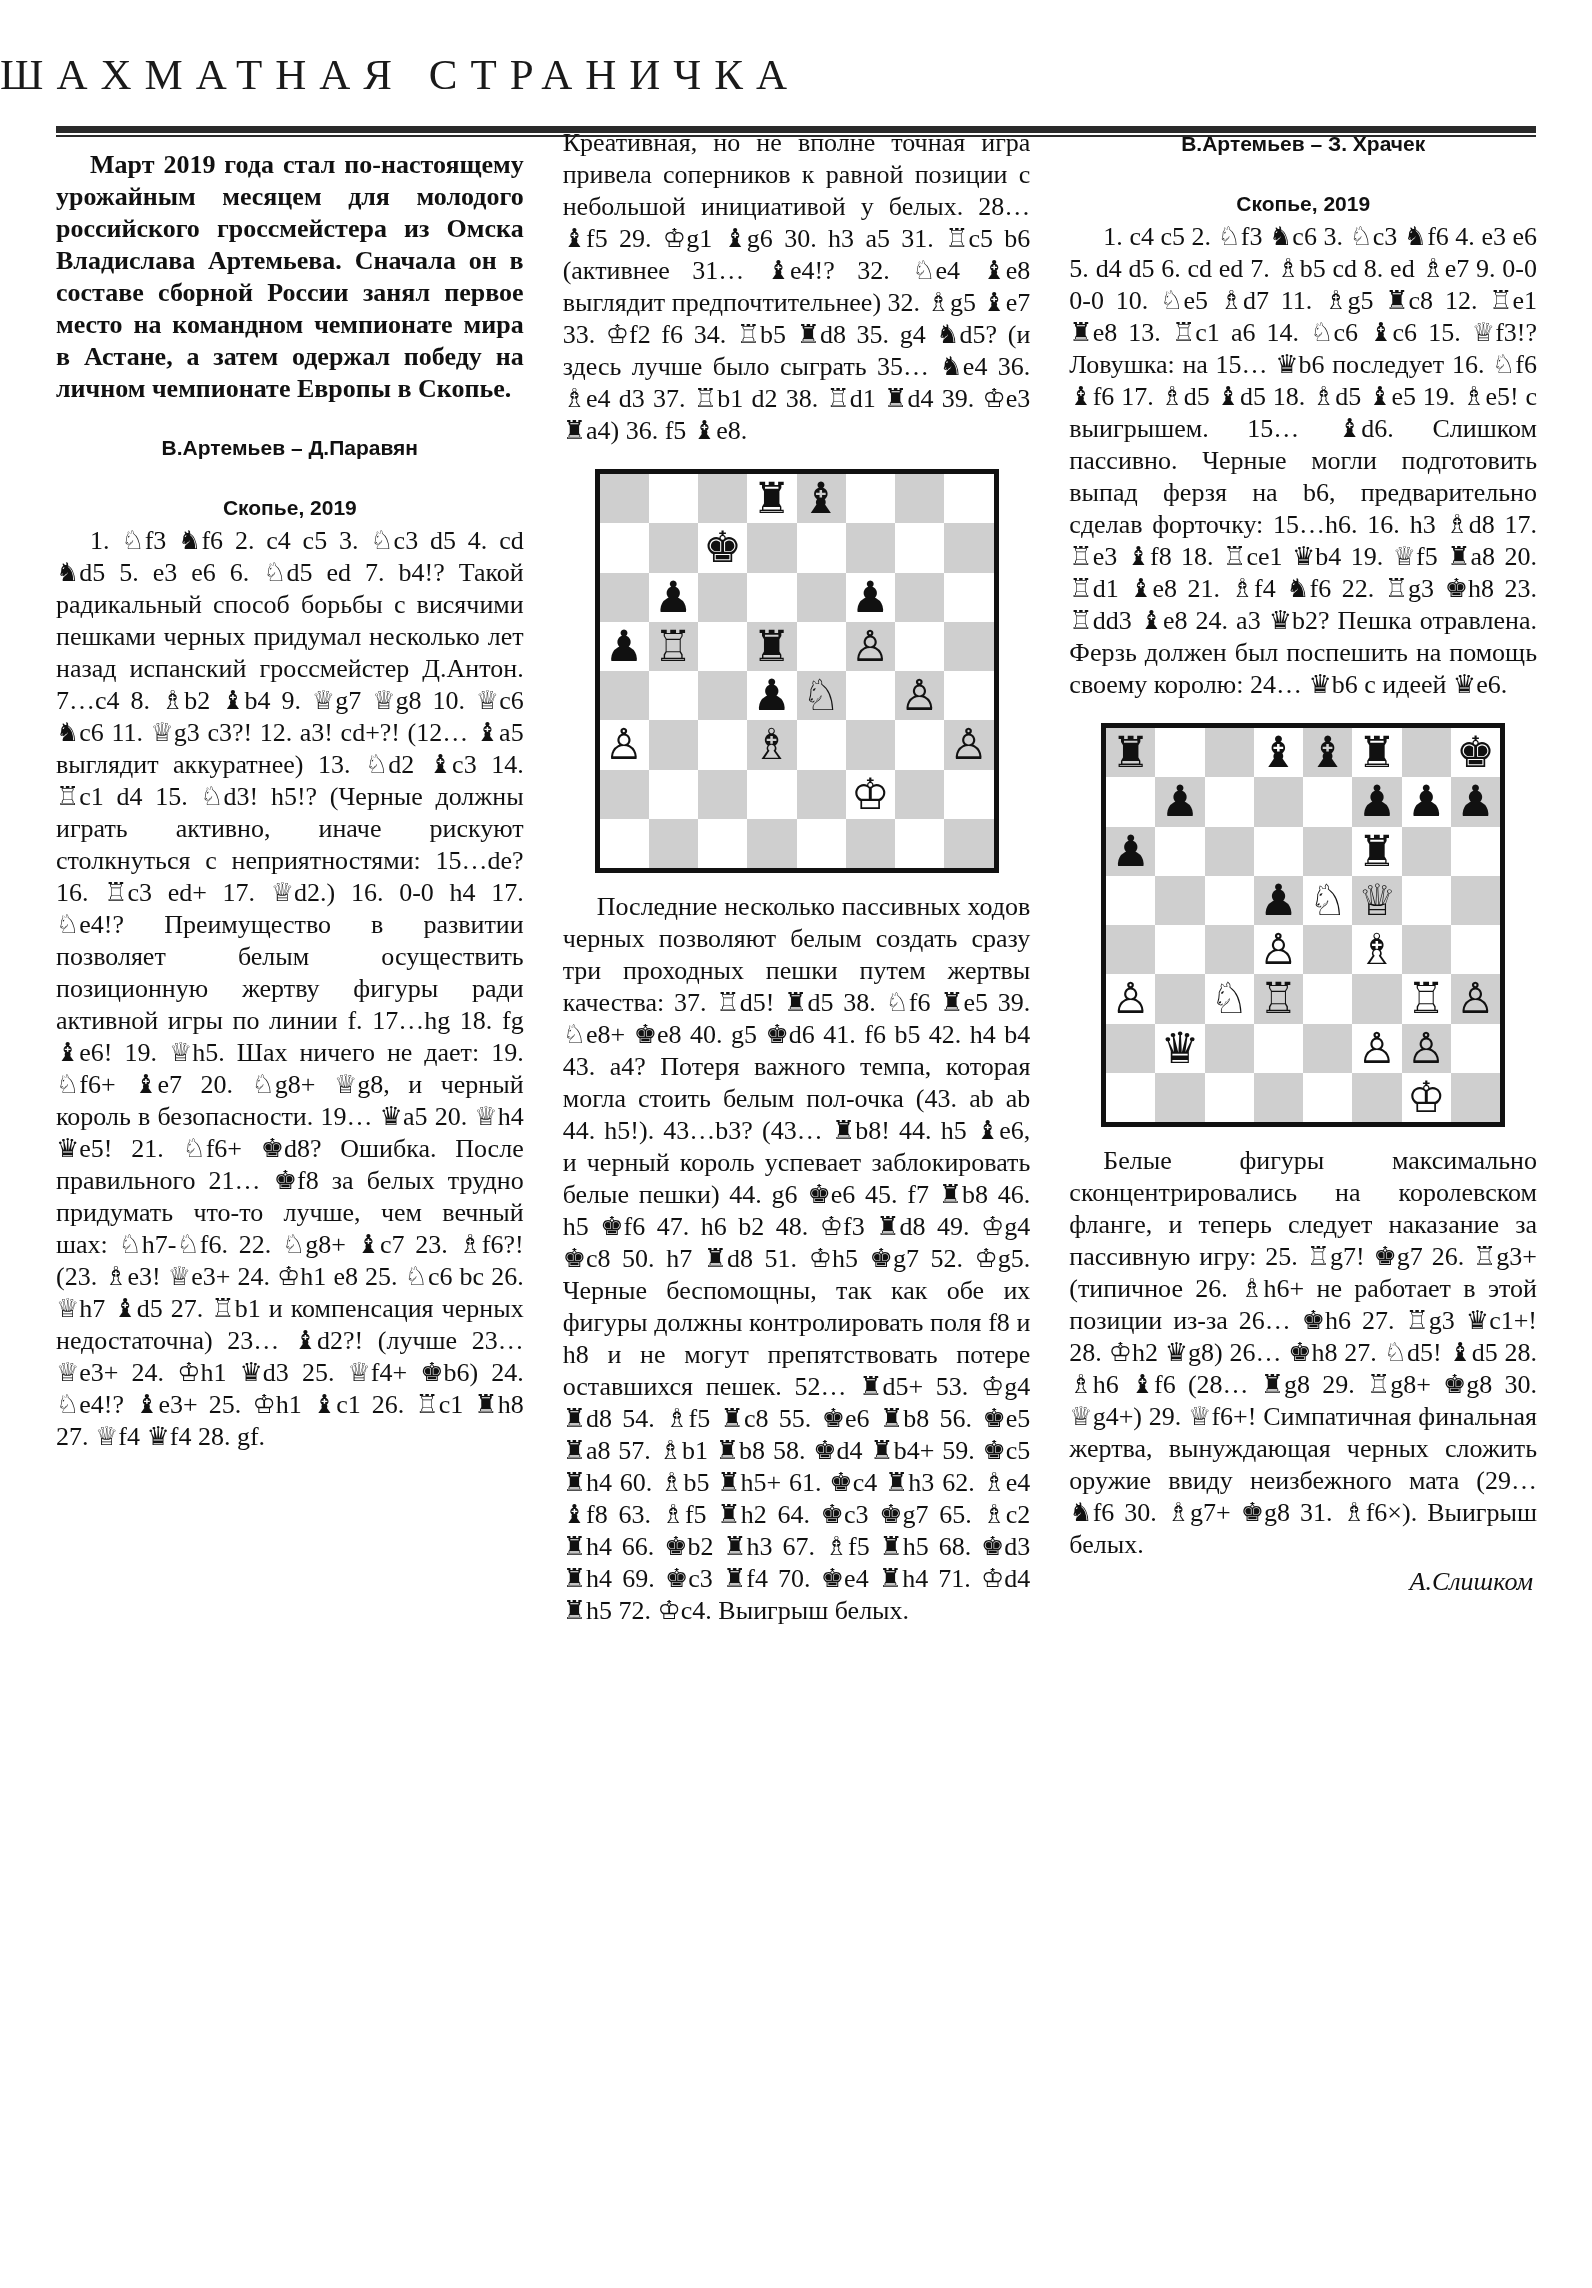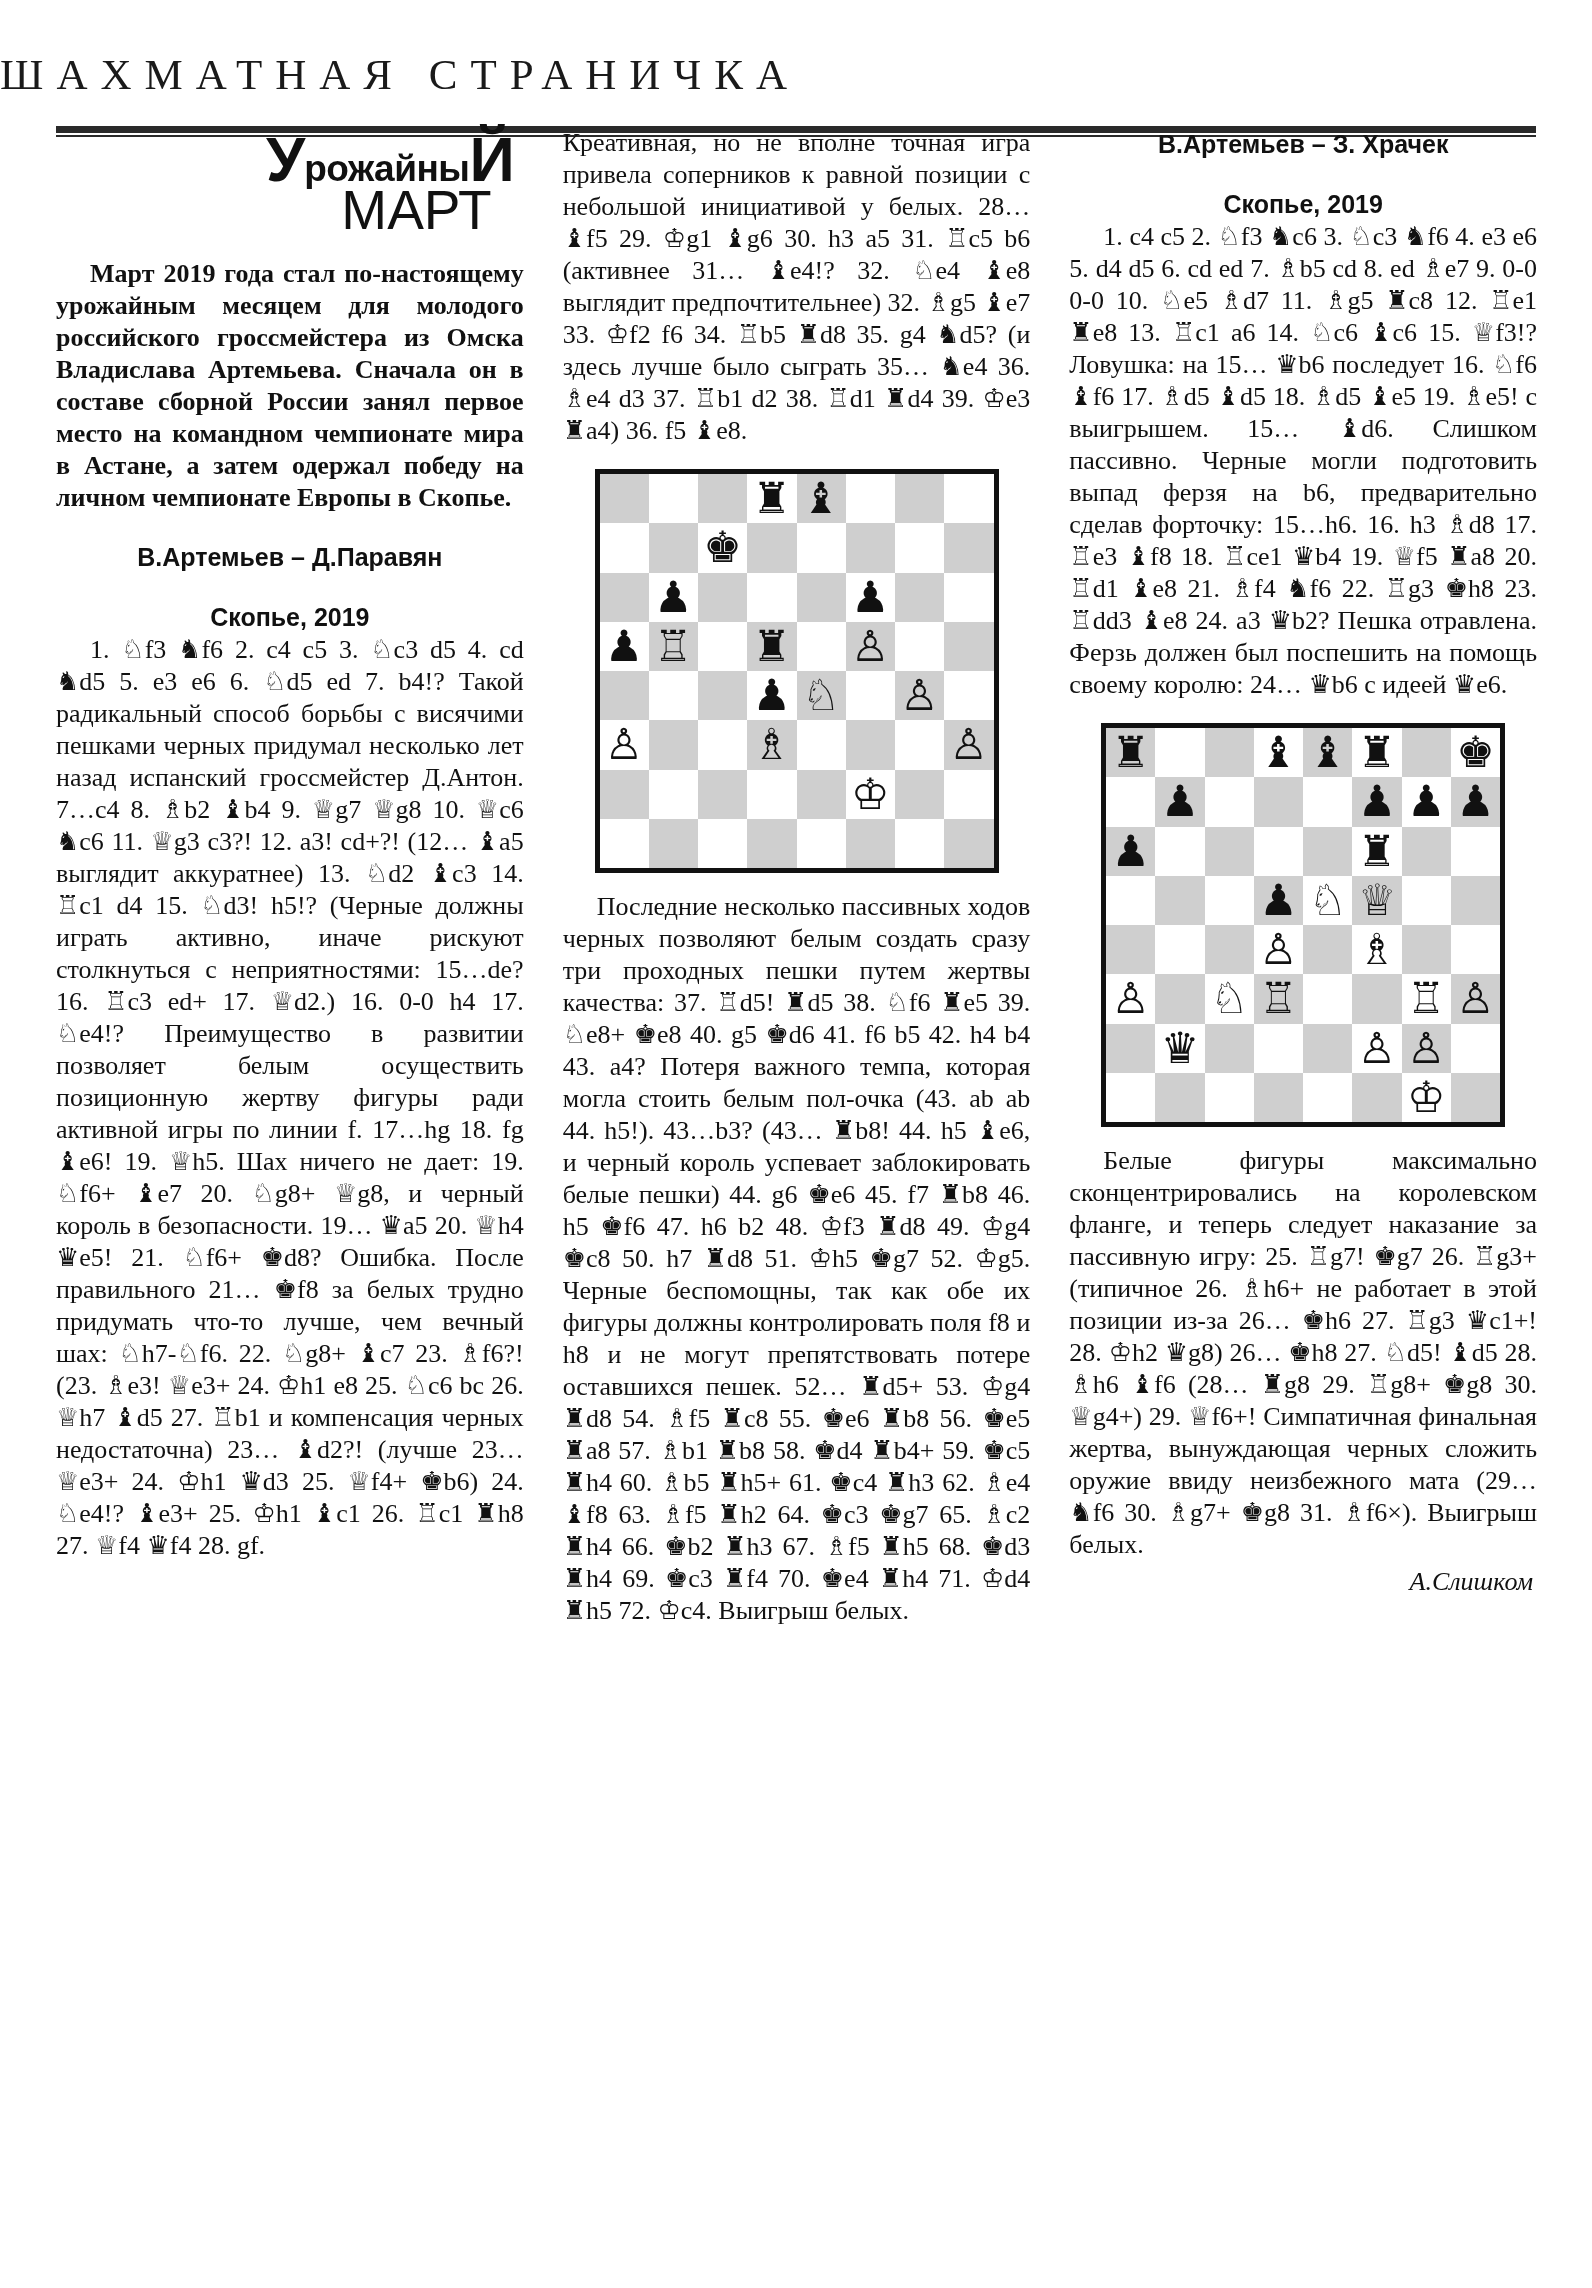--- a/index.html
+++ b/index.html
@@ -96,21 +96,21 @@
     text-indent: 34px;
     margin: 0;
     hyphens: manual;
     word-spacing: 0px;
   }
   p.body.first { margin-top: 22px; font-weight: bold; }
 
   .gamehead {
     font-family: "Liberation Sans", "DejaVu Sans", sans-serif;
     font-weight: bold;
-    font-size: 25px;
+    font-size: 21px;
     text-align: center;
     margin: 26px 0 0 0;
     line-height: 34px;
   }
   .gamehead.sub {
   }
 
   .sig {
     text-align: right;
     font-style: italic;
@@ -163,24 +163,20 @@
 
 <div class="page">
 
   <div class="masthead">ШАХМАТНАЯ СТРАНИЧКА</div>
   <div class="masthead-rule"></div>
 
   <div class="columns">
 
     <div class="col c1">
 
-      <div class="logo">
-        <div class="logo-line1"><span class="logo-u">У</span><span class="logo-rest">рожайны</span><span class="logo-y">Й</span></div>
-        <div class="logo-line2">МАРТ</div>
-      </div>
 
       <p class="body first">Март 2019 года стал по-настоящему урожайным месяцем для молодого российского гроссмейстера из Омска Владислава Артемьева. Сначала он в составе сборной России занял первое место на командном чемпионате мира в Астане, а затем одержал победу на личном чемпионате Европы в Скопье.</p>
 
       <div class="gamehead">В.Артемьев – Д.Паравян</div>
       <div class="gamehead sub">Скопье, 2019</div>
 
       <p class="body">1. ♘f3 ♞f6 2. c4 c5 3. ♘c3 d5 4. cd ♞d5 5. e3 e6 6. ♘d5 ed 7. b4!? Такой радикальный способ борьбы с висячими пешками черных придумал несколько лет назад испанский гроссмейстер Д.Антон. 7…c4 8. ♗b2 ♝b4 9. ♕g7 ♕g8 10. ♕c6 ♞c6 11. ♕g3 c3?! 12. a3! cd+?! (12… ♝a5 выглядит аккуратнее) 13. ♘d2 ♝c3 14. ♖c1 d4 15. ♘d3! h5!? (Черные должны играть активно, иначе рискуют столкнуться с неприятностями: 15…de? 16. ♖c3 ed+ 17. ♕d2.) 16. 0-0 h4 17. ♘e4!? Преимущество в развитии позволяет белым осуществить позиционную жертву фигуры ради активной игры по линии f. 17…hg 18. fg ♝e6! 19. ♕h5. Шах ничего не дает: 19. ♘f6+ ♝e7 20. ♘g8+ ♕g8, и черный король в безопасности. 19… ♛a5 20. ♕h4 ♛e5! 21. ♘f6+ ♚d8? Ошибка. После правильного 21… ♚f8 за белых трудно придумать что-то лучше, чем вечный шах: ♘h7-♘f6. 22. ♘g8+ ♝c7 23. ♗f6?! (23. ♗e3! ♕e3+ 24. ♔h1 e8 25. ♘c6 bc 26. ♕h7 ♝d5 27. ♖b1 и компенсация черных недостаточна) 23… ♝d2?! (лучше 23… ♕e3+ 24. ♔h1 ♛d3 25. ♕f4+ ♚b6) 24. ♘e4!? ♝e3+ 25. ♔h1 ♝c1 26. ♖c1 ♜h8 27. ♕f4 ♛f4 28. gf.</p>
     </div>
 
     <div class="col c2">

